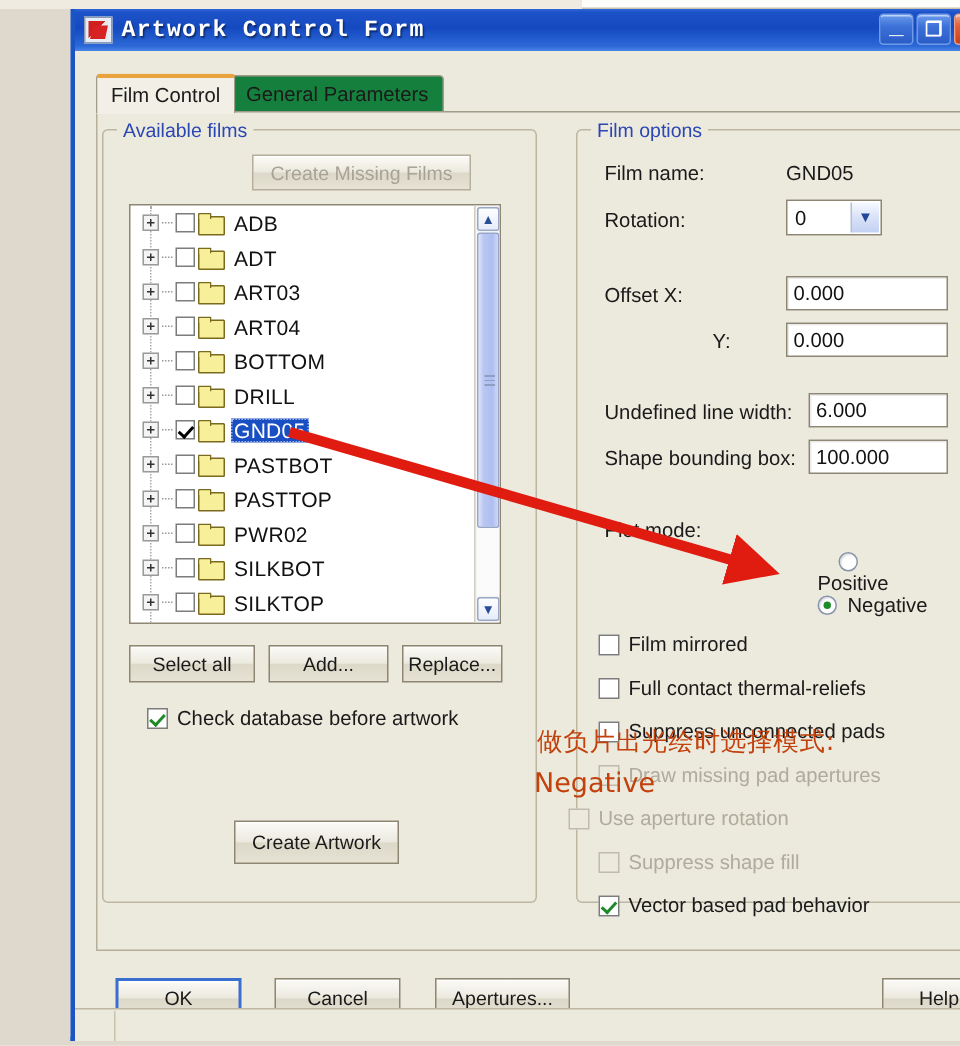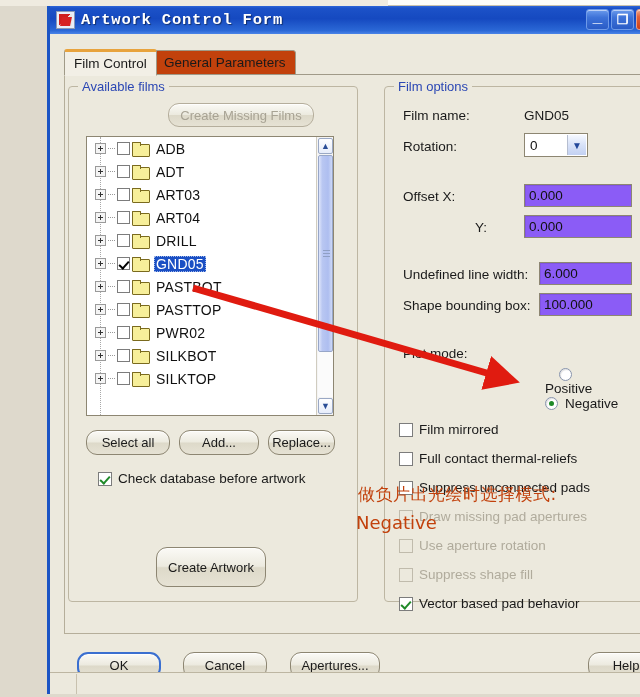--- a/index.html
+++ b/index.html
@@ -75,21 +75,21 @@
   .tbtn.close .gm { font-size: 15px; }
 
   
   .client { position: relative; width: 100%; height: 660px; background: #ece9dd; }
 
   
   .tabstrip { position: absolute; left: 14px; top: 16px; width: 600px; height: 26px; }
   .tab {
     position: absolute; top: 0; height: 25px; padding: 0 9px;
     display: flex; align-items: center; font-size: 13.5px; color: #1a1a1a;
-    background: #c2410c; border: 1px solid #a09a88;
+    background: #15803d; border: 1px solid #a09a88;
     border-radius: 3px 3px 0 0; white-space: nowrap;
   }
   .tab.active {
     background: #f2efe6; border-bottom-color: #f2efe6;
     border-top: 3px solid #e8a33d; z-index: 3; height: 27px; top: -1px;
     font-weight: normal;
   }
   .tab1 { left: 0; }
   .tab2 { left: 90px; }
 
@@ -105,21 +105,21 @@
   .group > .legend {
     position: absolute; top: -8px; left: 9px; padding: 0 4px;
     background: #ece9dd; color: #2b47b4; font-size: 13px; white-space: nowrap;
   }
   #grp-films { left: 18px; top: 52px; width: 290px; height: 516px; }
   #grp-opts  { left: 334px; top: 52px; width: 280px; height: 516px; }
 
   
   .btn {
     position: absolute; background: linear-gradient(to bottom, #fbfaf6 0%, #eceadf 48%, #ddd9c9 52%, #e6e2d4 100%);
-    border: 1px solid #8d8672; border-radius: 11px;
+    border: 1px solid #8d8672; border-radius: 0;
     font-size: 13px; color: #1a1a1a; display: flex; align-items: center; justify-content: center;
     white-space: nowrap; cursor: default;
     box-shadow: inset 0 1px 0 rgba(255,255,255,0.8);
   }
   .btn.disabled { color: #a8a394; border-color: #b5ae9c; }
   .btn.default-focus { border: 2px solid #3a6fd0; }
 
   
   .treewrap {
     position: absolute; left: 36px; top: 102px; width: 248px; height: 280px;
@@ -193,21 +193,21 @@
   .sthumb::after {
     content: ""; position: absolute; left: 4px; top: 50%; margin-top: -4px; width: 7px; height: 8px;
     background: repeating-linear-gradient(to bottom, #8f9fc4 0 1px, transparent 1px 3px);
   }
 
   
   .lbl { position: absolute; font-size: 13.5px; color: #1a1a1a; white-space: nowrap; }
 
   
   .tinput {
-    position: absolute; background: #8b5cf6; border: 1px solid #8d8672;
+    position: absolute; background: #ffffff; border: 1px solid #8d8672;
     font-size: 13.5px; color: #111; display: flex; align-items: center;
     padding-left: 4px; box-shadow: inset 1px 1px 0 rgba(0,0,0,0.08);
   }
 
   
   .combo {
     position: absolute; background: #fff; border: 1px solid #8d8672;
     display: flex; align-items: center; font-size: 13.5px; color: #111;
     padding-left: 5px;
   }
@@ -346,20 +346,27 @@
               <span class="tcheck"></span>
               <span class="folder"></span>
               <span class="tlabel">ART03</span>
             </div>
             <div class="trow">
               <span class="expander"></span>
               <span class="dots"></span>
               <span class="tcheck"></span>
               <span class="folder"></span>
               <span class="tlabel">ART04</span>
+            </div>
+            <div class="trow">
+              <span class="expander"></span>
+              <span class="dots"></span>
+              <span class="tcheck"></span>
+              <span class="folder"></span>
+              <span class="tlabel">BOTTOM</span>
             </div>
             <div class="trow">
               <span class="expander"></span>
               <span class="dots"></span>
               <span class="tcheck"></span>
               <span class="folder"></span>
               <span class="tlabel">DRILL</span>
             </div>
             <div class="trow selected">
               <span class="expander"></span>
@@ -426,21 +433,21 @@
       </div>
       <div class="btn" style="left:218px; top:396px; width:67px; height:25px;">
         <span>Replace...</span>
       </div>
 
       <div class="cbrow" style="left:48px; top:437px;">
         <span class="cbox checked"></span>
         <span>Check database before artwork</span>
       </div>
 
-      <div class="btn" style="left:106px; top:513px; width:110px; height:40px;">
+      <div class="btn" style="left:106px; top:513px; width:110px; height:29px;">
         <span>Create Artwork</span>
       </div>
 
       <div class="group" id="grp-opts">
         <span class="legend">Film options</span>
       </div>
 
       <span class="lbl" style="left:353px; top:74px;">Film name:</span>
       <span class="lbl" style="left:474px; top:74px;">GND05</span>
 
@@ -490,21 +497,21 @@
         <span>Full contact thermal-reliefs</span>
       </div>
       <div class="cbrow" style="left:349px; top:446px;">
         <span class="cbox"></span>
         <span>Suppress unconnected pads</span>
       </div>
       <div class="cbrow dis" style="left:349px; top:475px;">
         <span class="cbox"></span>
         <span>Draw missing pad apertures</span>
       </div>
-      <div class="cbrow dis" style="left:349px; top:504px;">
+      <div class="cbrow dis" style="left:329px; top:504px;">
         <span class="cbox"></span>
         <span>Use aperture rotation</span>
       </div>
       <div class="cbrow dis" style="left:349px; top:533px;">
         <span class="cbox"></span>
         <span>Suppress shape fill</span>
       </div>
       <div class="cbrow" style="left:349px; top:562px;">
         <span class="cbox checked"></span>
         <span>Vector based pad behavior</span>

